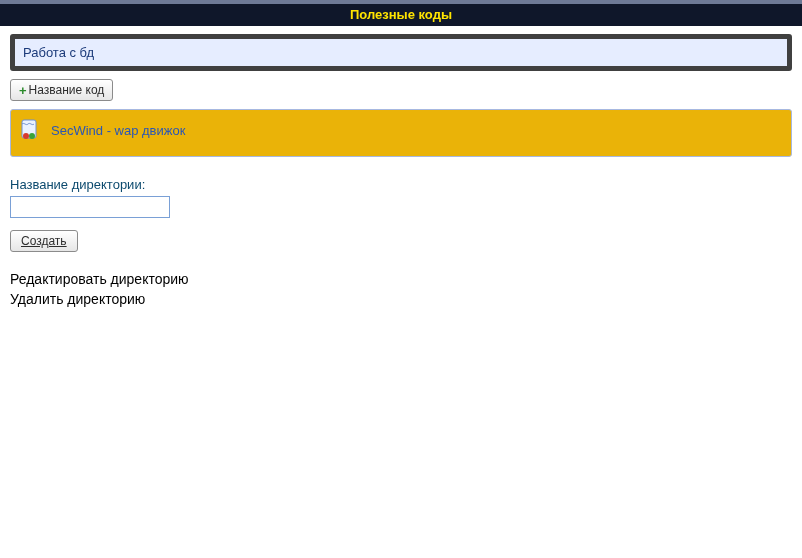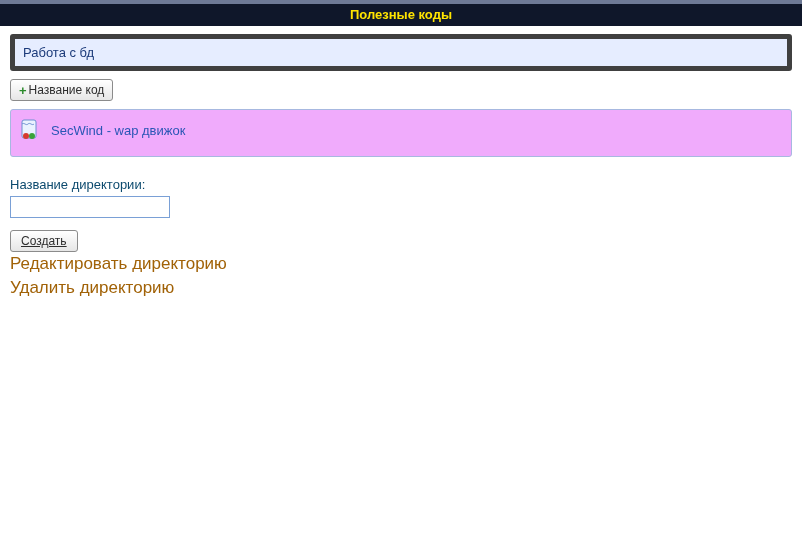--- a/index.html
+++ b/index.html
@@ -45,21 +45,21 @@
     font-size: 12px;
     color: #2d2d2d;
     cursor: pointer;
     display: inline-flex;
     align-items: center;
     gap: 2px;
     margin-bottom: 8px;
   }
   .add-btn .plus { color: #2a8a2a; font-weight: bold; font-size: 13px; line-height: 1; }
   .code-entry {
-    background: #f0abfc;
+    background: #eab308;
     border: 1px solid #a7b8e0;
     border-radius: 3px;
     padding: 8px 8px 14px 8px;
     margin-bottom: 20px;
     display: flex;
     align-items: center;
     gap: 8px;
   }
   .code-entry a {
     color: #2a56b5;
@@ -87,28 +87,29 @@
     display: block;
   }
   .create-btn {
     background: linear-gradient(#ffffff, #e6e6e6);
     border: 1px solid #8b8b8b;
     border-radius: 3px;
     padding: 3px 10px;
     font-size: 12px;
     color: #2d2d2d;
     cursor: pointer;
+    margin-bottom: 18px;
     display: inline-block;
     text-decoration: underline;
   }
   .link-list a {
     display: block;
-    color: #a16207;
+    color: #000000;
     text-decoration: none;
-    font-size: 17px;
+    font-size: 14px;
     line-height: 1.4;
   }
 </style>
 </head>
 <body>
 
 <div class="top-bar"></div>
 
 <div class="header-bar">
   <span>Полезные коды</span>

